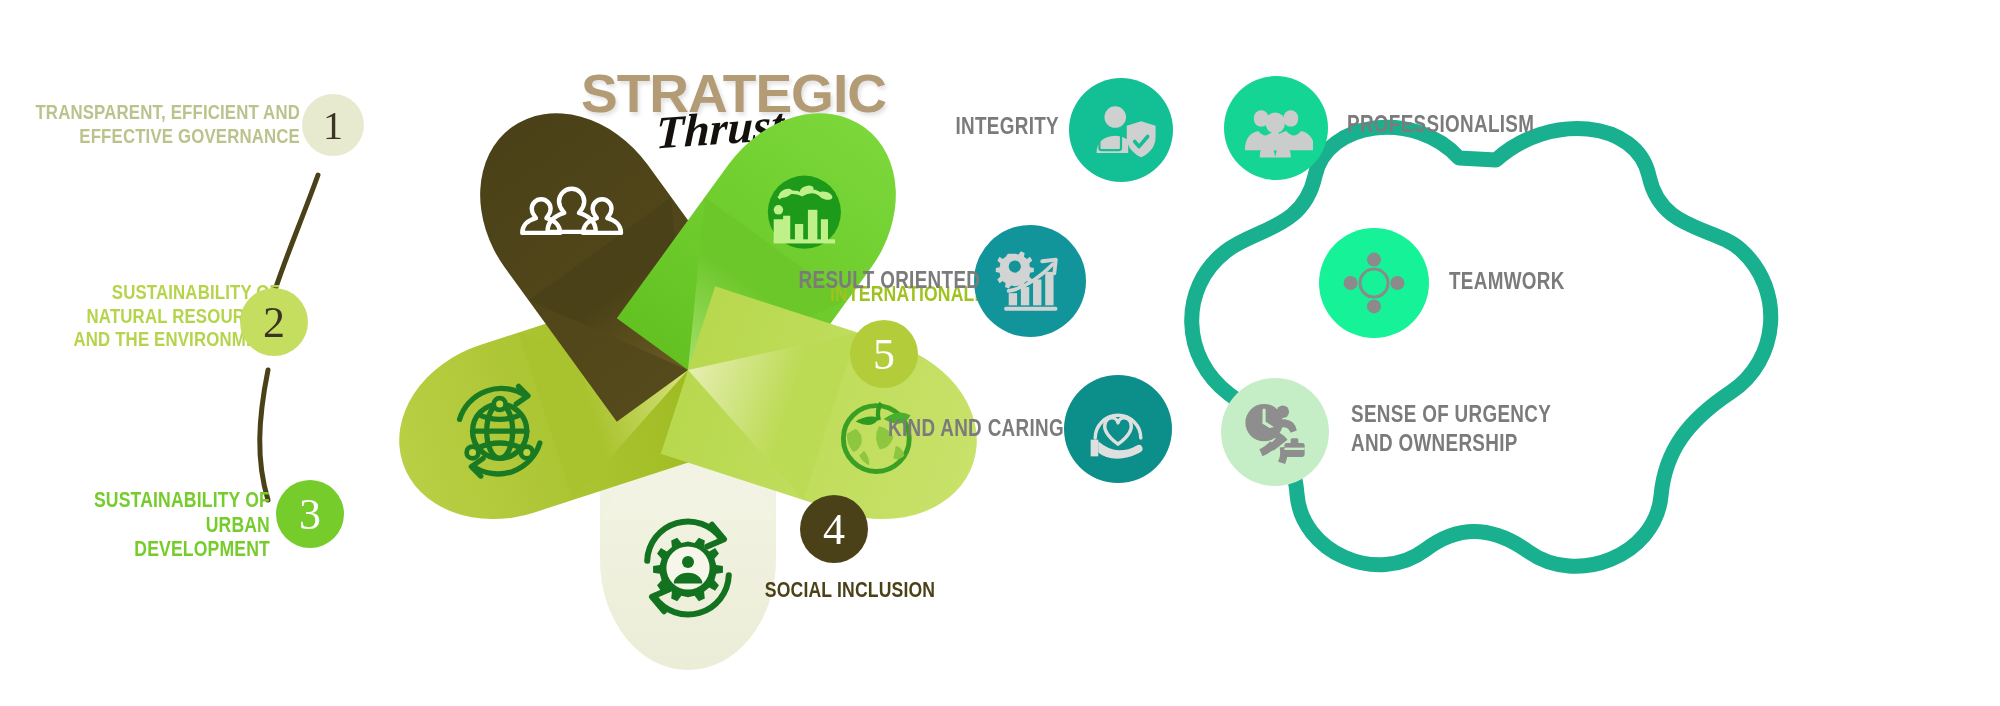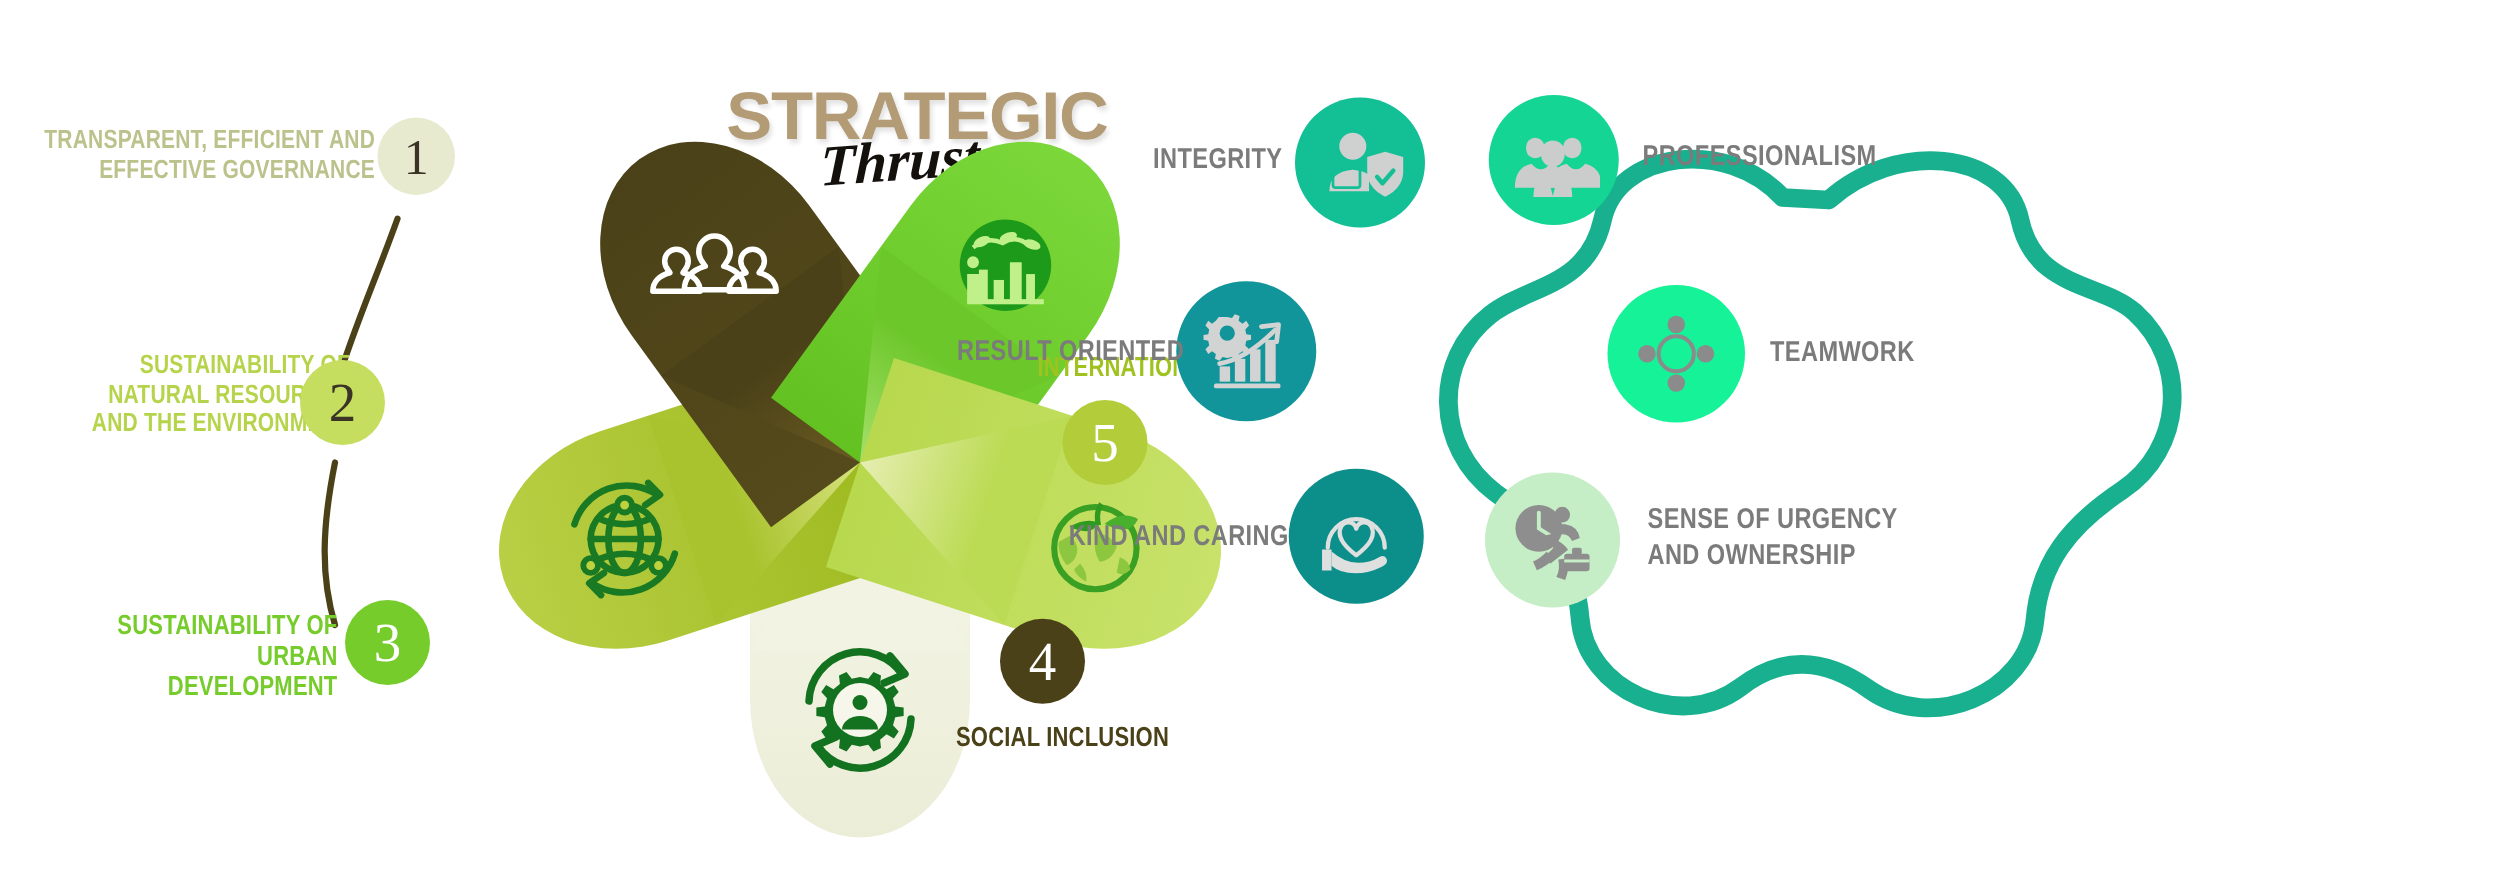--- a/index.html
+++ b/index.html
@@ -28,21 +28,21 @@
   #titleMain{position:absolute;left:0;top:0;font-family:"Liberation Sans",sans-serif;
     font-weight:700;font-size:54px;letter-spacing:-1px;color:#b29b75;
     transform:scaleX(1.02);text-shadow:2px 3px 4px rgba(0,0,0,.12);}
   #titleScript{position:absolute;left:72px;top:40px;font-family:"Liberation Serif",serif;
     font-style:italic;font-weight:700;font-size:46px;color:#14110c;
     transform:rotate(-4deg) skewX(-6deg);}
 
   .connector{position:absolute;stroke:#4b4118;stroke-width:5;fill:none;stroke-linecap:round;}
 
   
-  #rightPanel{position:absolute;left:956px;top:0;width:1000px;height:546px;}
+  #rightPanel{position:absolute;left:989px;top:0;width:1000px;height:546px;}
   .valnode{position:absolute;}
   .valcircle{position:absolute;border-radius:50%;display:flex;align-items:center;
       justify-content:center;}
   .valtext{position:absolute;font-family:"Liberation Sans",sans-serif;font-weight:700;
       font-size:23px;color:#7b7b7b;letter-spacing:.4px;line-height:1.2;
       text-transform:uppercase;transform:scaleX(.82);white-space:nowrap;}
   .valtext.l{text-align:right;transform-origin:100% 50%;}
   .valtext.r{text-align:left;transform-origin:0% 50%;}
 </style>
 </head>

